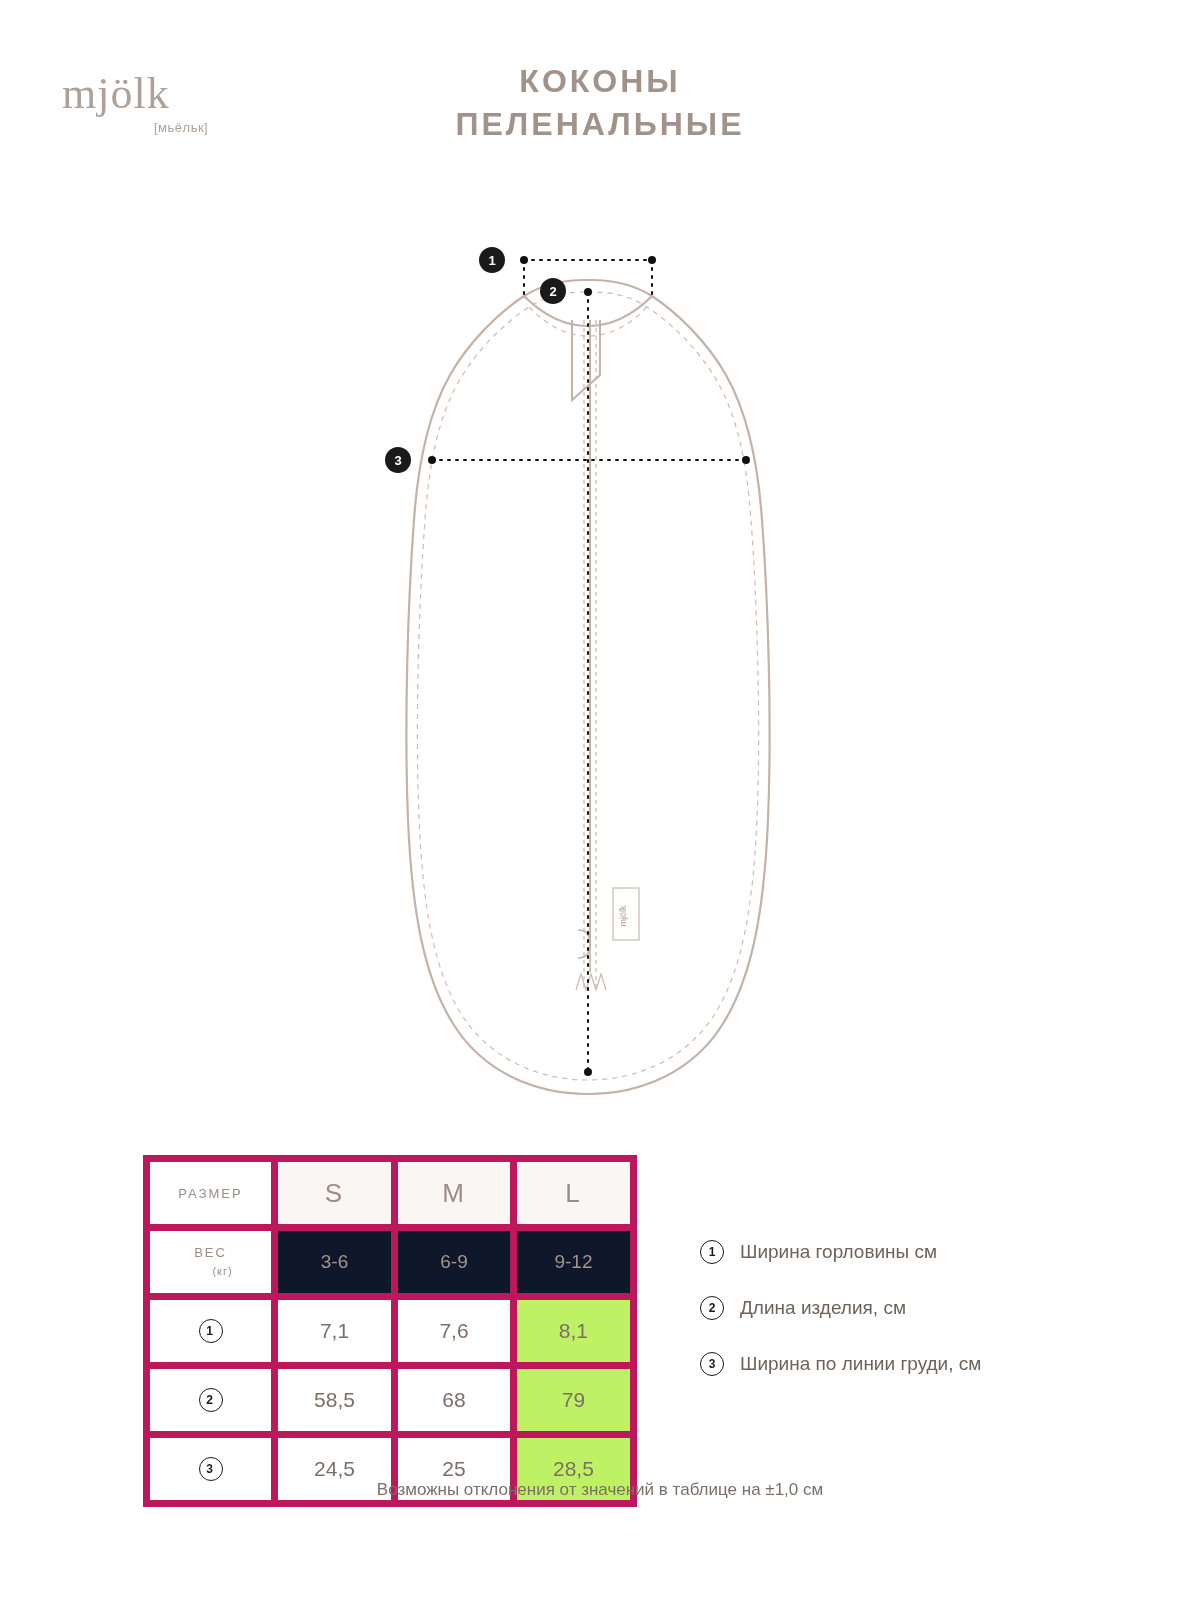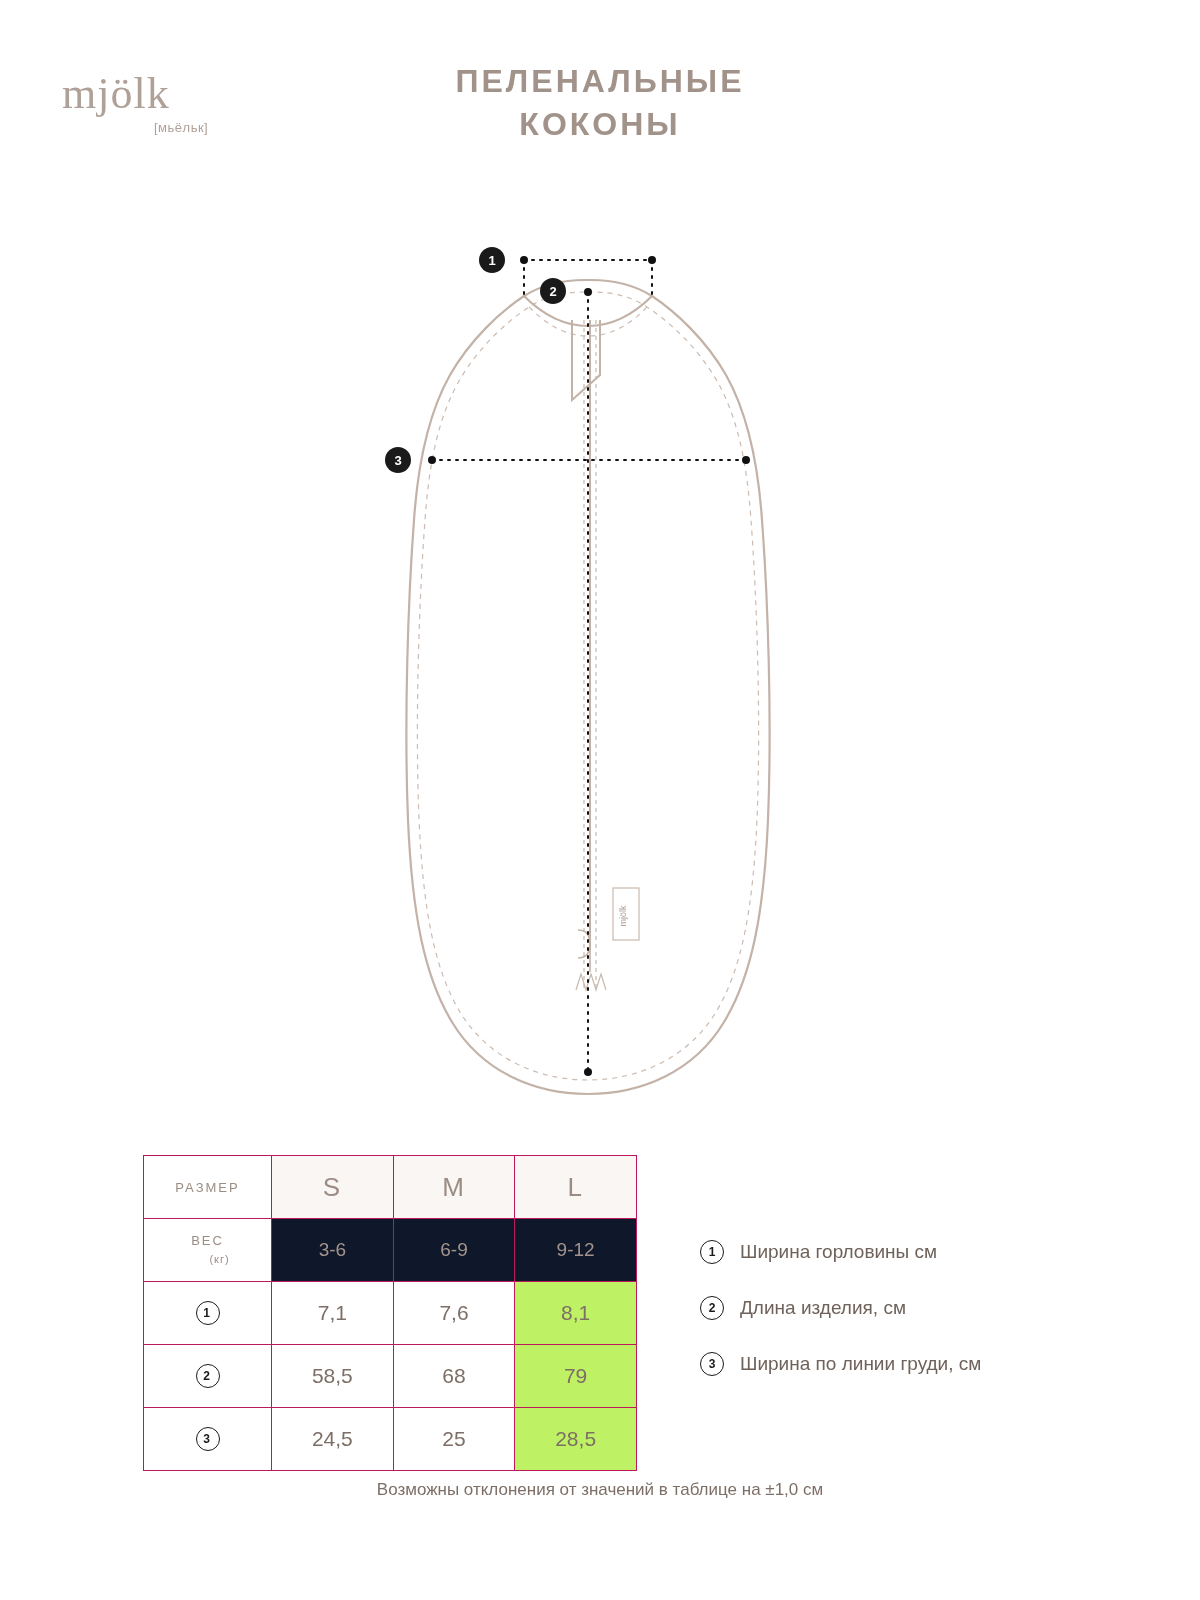--- a/index.html
+++ b/index.html
@@ -79,21 +79,21 @@
 
   
   .size-table {
     position: absolute;
     left: 143px;
     top: 1155px;
     border-collapse: collapse;
     width: 494px;
   }
   .size-table td, .size-table th {
-    border: 1px solid #be185d;
+    border: 7px solid #be185d;
     height: 62px;
     text-align: center;
     font-weight: normal;
     font-size: 20px;
     color: #8a7b72;
     padding: 0;
   }
   .size-table .col-head {
     font-size: 26px;
     color: #9c8d84;
@@ -184,22 +184,22 @@
 </style>
 </head>
 <body>
 
 <div class="logo">
   <div class="logo-word">mjölk</div>
   <div class="logo-sub">[мьёльк]</div>
 </div>
 
 <div class="page-title">
+  <div>КОКОНЫ</div>
   <div>ПЕЛЕНАЛЬНЫЕ</div>
-  <div>КОКОНЫ</div>
 </div>
 
 <div class="illustration">
   <svg width="1200" height="920" viewBox="0 0 1200 920">
 
     <g fill="none" stroke="#c3b2a7" stroke-width="2.2">
       <path d="M585,80
                C560,80 540,86 524,96
                C500,112 470,140 450,175
                C428,214 418,262 414,320

